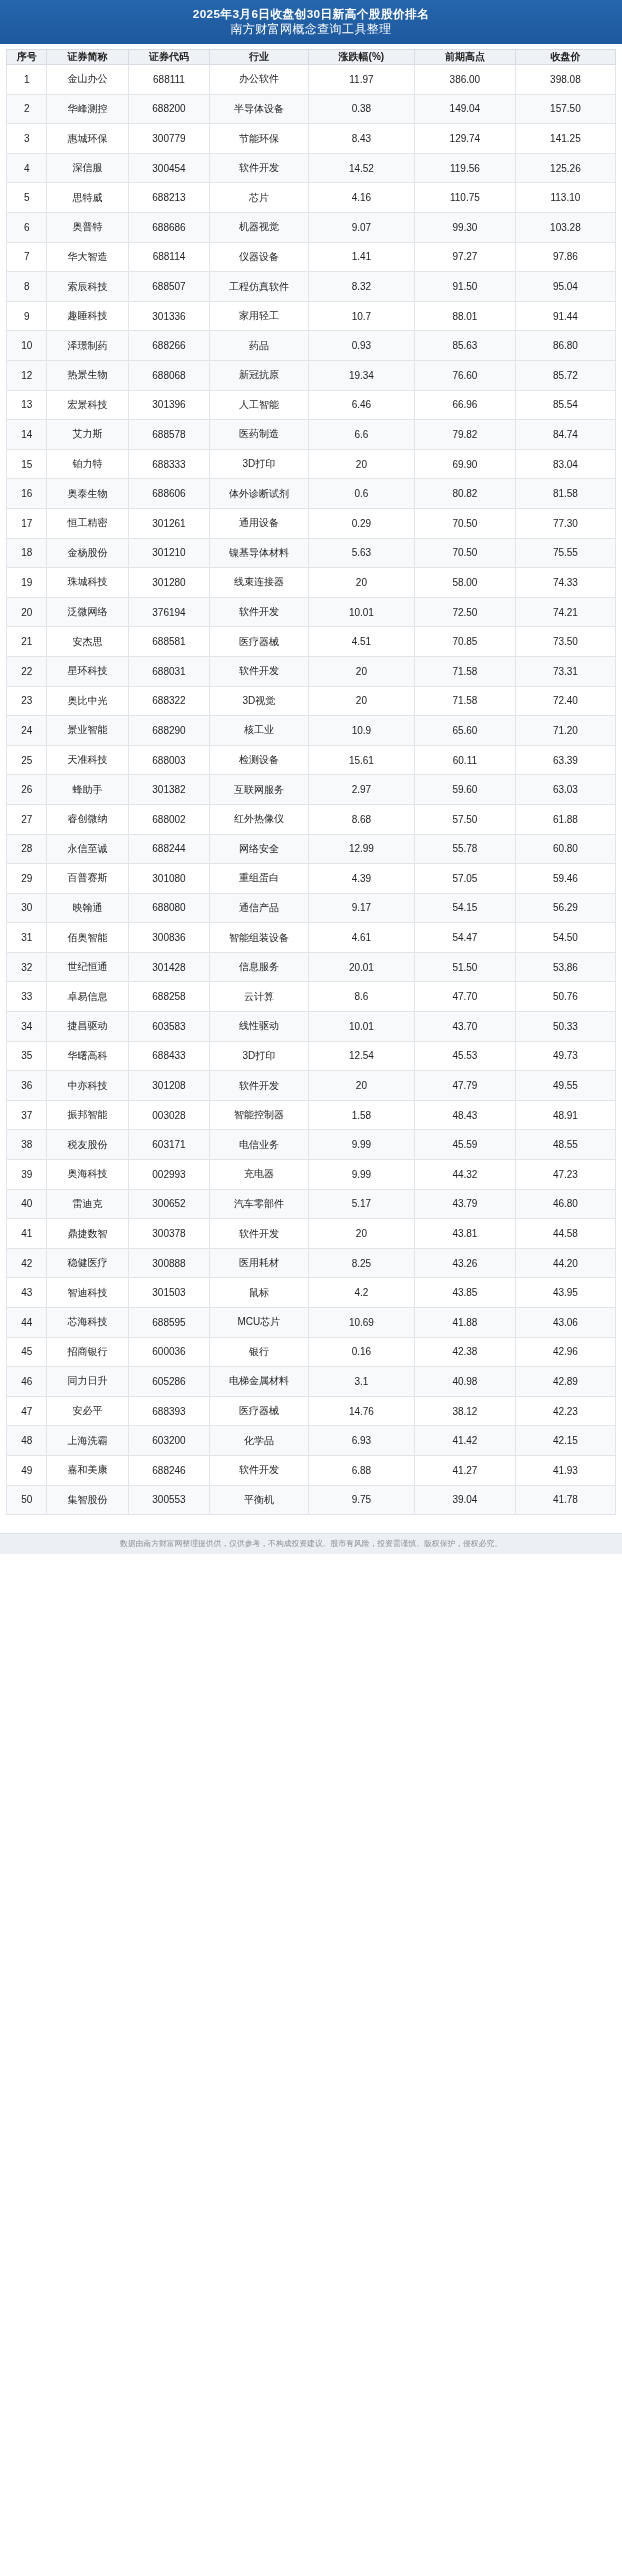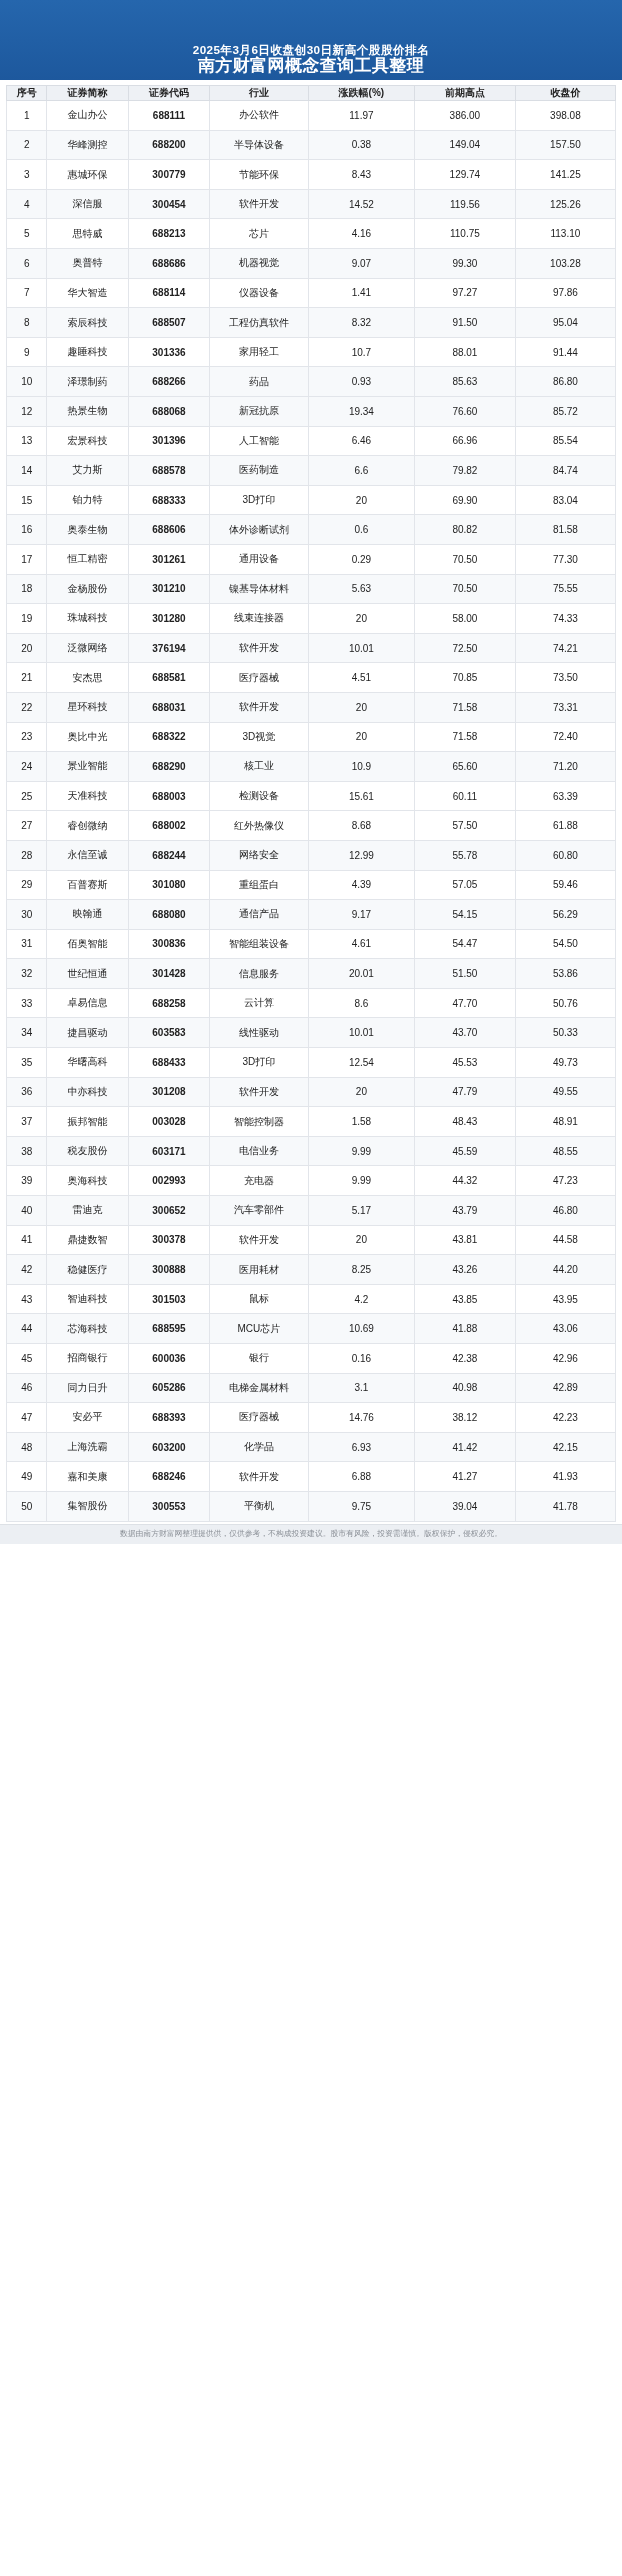--- a/index.html
+++ b/index.html
@@ -19,25 +19,24 @@
     background: linear-gradient(#2566ad, #1d589d);
     color: #ffffff;
     text-align: center;
     padding: 6.2px 0 7px 0;
   }
   .header .title {
     font-size: 11.7px;
     font-weight: bold;
     line-height: 15.6px;
     letter-spacing: 0.4px;
-    margin-top: 36px;
   }
   .header .subtitle {
-    font-size: 17px;
-    font-weight: bold;
+    font-size: 12px;
+    font-weight: normal;
     line-height: 15.6px;
     letter-spacing: 0.4px;
   }
   .table-wrap {
     padding: 4.7px 6.2px 0 6.2px;
   }
   table.stock {
     width: 610px;
     border-collapse: collapse;
     table-layout: fixed;
@@ -59,40 +58,40 @@
     height: 29.6px;
     text-align: center;
     padding: 0 1.6px;
     background: #ffffff;
   }
   table.stock tr.alt td {
     background: #f7f9fb;
   }
   .col-idx { width: 40px; }
   .col-name { width: 81px; }
-  .col-code { width: 81px; font-weight: bold; }
+  .col-code { width: 81px; }
   .col-ind { width: 98px; }
   .col-chg { width: 106px; }
   .col-high { width: 100px; }
   .col-close { width: 100px; }
   .watermark {
     position: absolute;
     left: 0;
     right: 0;
     top: 1213px;
     text-align: center;
     font-size: 20px;
     color: rgba(150,150,150,0.16);
     font-weight: bold;
     letter-spacing: 4.7px;
     pointer-events: none;
     user-select: none;
   }
   .footer {
-    margin-top: 2px;
+    margin-top: 18px;
     background: #eceff3;
     border-top: 0.8px solid #dde1e6;
     text-align: center;
     font-size: 7.8px;
     color: #8a8f96;
     padding: 3.9px 0 4.7px 0;
     line-height: 11px;
   }
 </style>
 </head>
@@ -328,20 +327,29 @@
           </tr>
           <tr>
             <td class="col-idx">25</td>
             <td class="col-name">天准科技</td>
             <td class="col-code">688003</td>
             <td class="col-ind">检测设备</td>
             <td class="col-chg">15.61</td>
             <td class="col-high">60.11</td>
             <td class="col-close">63.39</td>
           </tr>
+          <tr class="alt">
+            <td class="col-idx">26</td>
+            <td class="col-name">蜂助手</td>
+            <td class="col-code">301382</td>
+            <td class="col-ind">互联网服务</td>
+            <td class="col-chg">2.97</td>
+            <td class="col-high">59.60</td>
+            <td class="col-close">63.03</td>
+          </tr>
           <tr>
             <td class="col-idx">27</td>
             <td class="col-name">睿创微纳</td>
             <td class="col-code">688002</td>
             <td class="col-ind">红外热像仪</td>
             <td class="col-chg">8.68</td>
             <td class="col-high">57.50</td>
             <td class="col-close">61.88</td>
           </tr>
           <tr class="alt">

